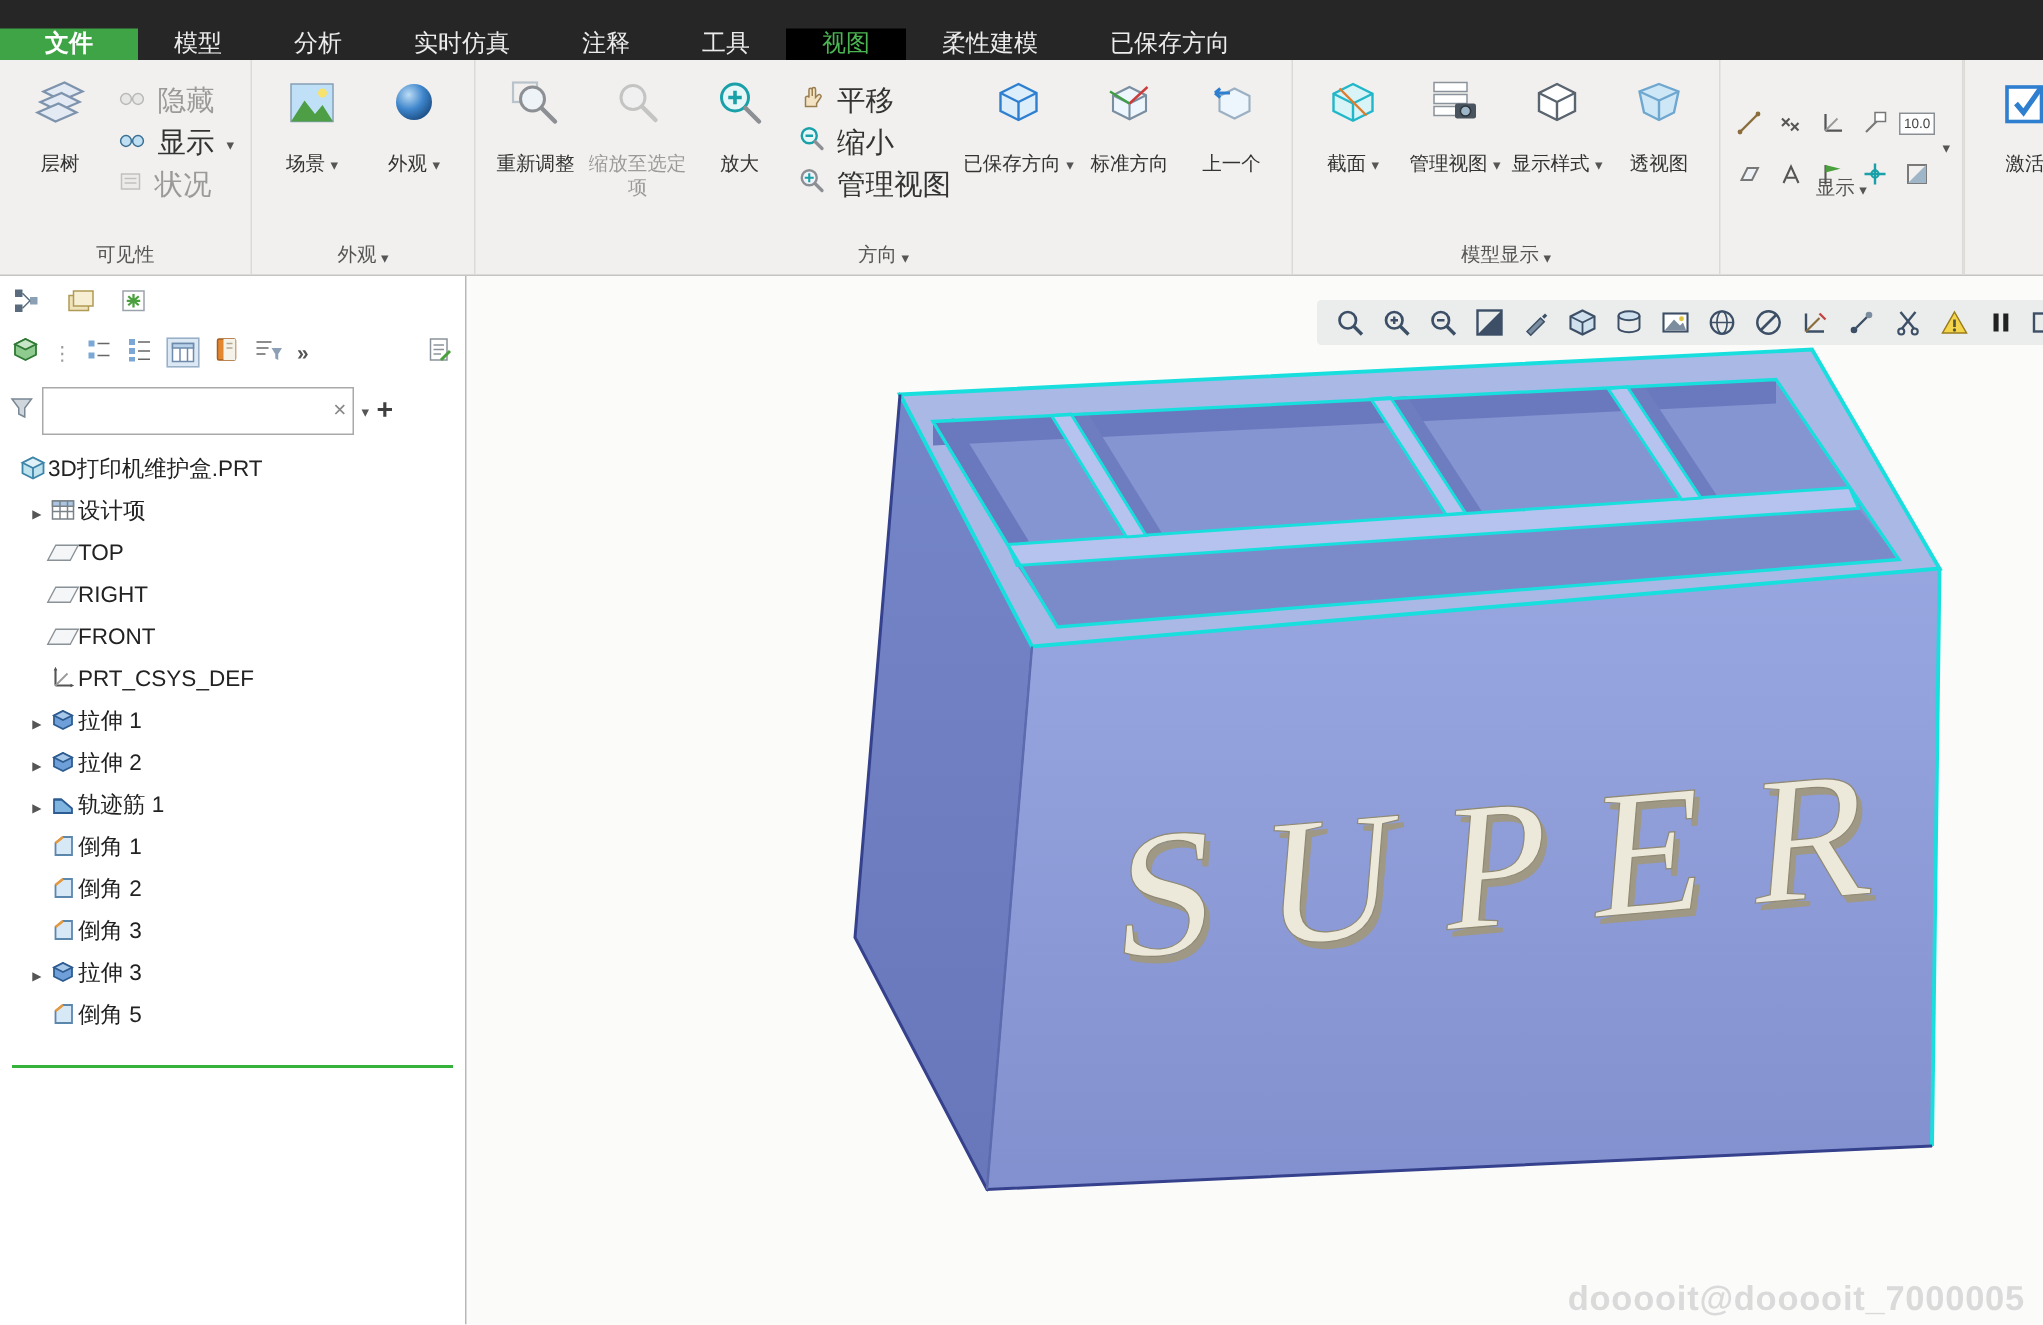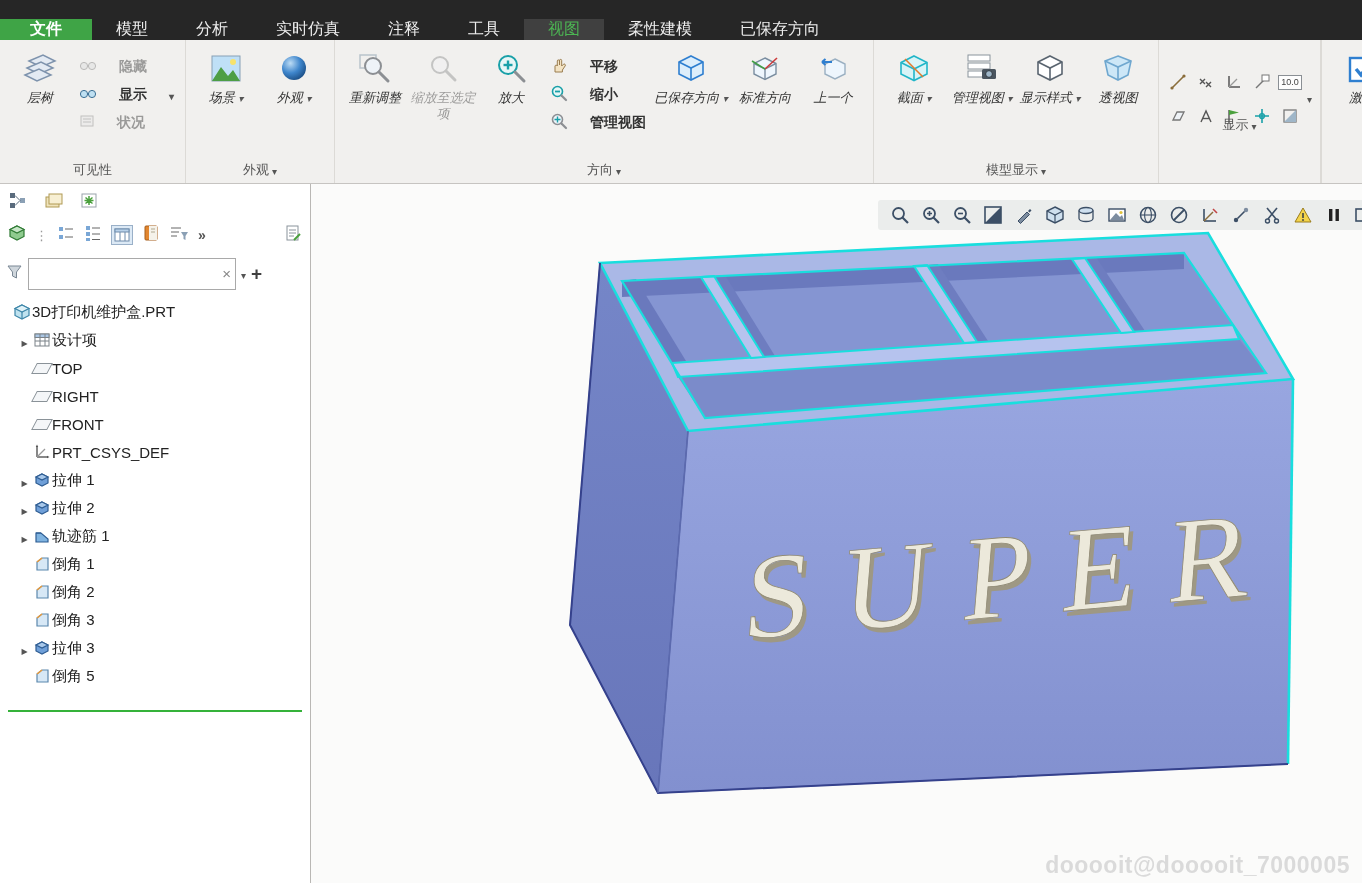--- a/index.html
+++ b/index.html
@@ -3,32 +3,32 @@
 <meta charset="utf-8">
 <style>
   html,body{margin:0;padding:0;}
   body{width:1362px;height:883px;overflow:hidden;font-family:"Liberation Sans",sans-serif;background:#fff;}
   .app{position:relative;width:1362px;height:883px;background:#fff;}
 
   
   .menubar{position:absolute;top:0;left:0;right:0;height:40px;background:#262626;display:flex;align-items:flex-end;z-index:5;}
   .tab{color:#ececec;font-size:16px;display:flex;align-items:center;padding:0 24px;white-space:nowrap;cursor:default;}
   .tab-file{background:#3fa446;color:#fff;padding:0 30px;font-weight:bold;}
-  .tab-active{background:#404040;color:#4cb553;}
+  .tab-active{background:#000000;color:#4cb553;}
 
   
   .ribbon{position:absolute;top:40px;left:0;right:0;height:143px;background:#f1f0ee;border-bottom:1px solid #c6c4c1;display:flex;z-index:4;}
   .rgroup{display:flex;flex-direction:column;border-right:1px solid #dcdad6;}
   .rbody{flex:1;display:flex;align-items:flex-start;padding:6px 6px 0 6px;}
   .rlabel{height:26px;display:flex;align-items:center;justify-content:center;font-size:13px;color:#555;gap:3px;}
-  .btn-big{width:66px;display:flex;flex-direction:column;align-items:center;gap:4px;padding:4px 1px;font-size:13px;color:#333;text-align:center;line-height:1.2;font-style:italic;}
+  .btn-big{width:66px;display:flex;flex-direction:column;align-items:center;gap:15px;padding:4px 1px;font-size:13px;color:#333;text-align:center;line-height:1.2;}
   .btn-big .bicon{height:36px;display:flex;align-items:center;justify-content:center;}
   .btn-big.wide{width:78px;}
   .vstack{display:flex;flex-direction:column;gap:3px;padding-top:8px;}
-  .btn-small{display:flex;align-items:center;gap:22px;font-size:14px;color:#333;height:25px;padding:0 5px;white-space:nowrap;font-weight:bold;}
+  .btn-small{display:flex;align-items:center;gap:8px;font-size:19px;color:#333;height:25px;padding:0 5px;white-space:nowrap;}
   .disabled{opacity:.45;filter:grayscale(.8);}
   .caret{display:inline-block;}
   .caret::after{content:"▾";font-size:10px;color:#555;}
   .minirow{display:flex;gap:6px;align-items:center;height:28px;}
   .minigrid{display:flex;flex-direction:column;gap:6px;padding:10px 8px 0 8px;}
   .mini{width:22px;height:20px;display:flex;align-items:center;justify-content:center;margin-top:36px;}
   .tolbadge{font-size:9px;border:1px solid #8a8f94;color:#444;padding:0 2px;background:#fdfdfd;line-height:13px;}
   .activate-group{margin-left:auto;border-left:1px solid #dcdad6;border-right:none;}
 
   

